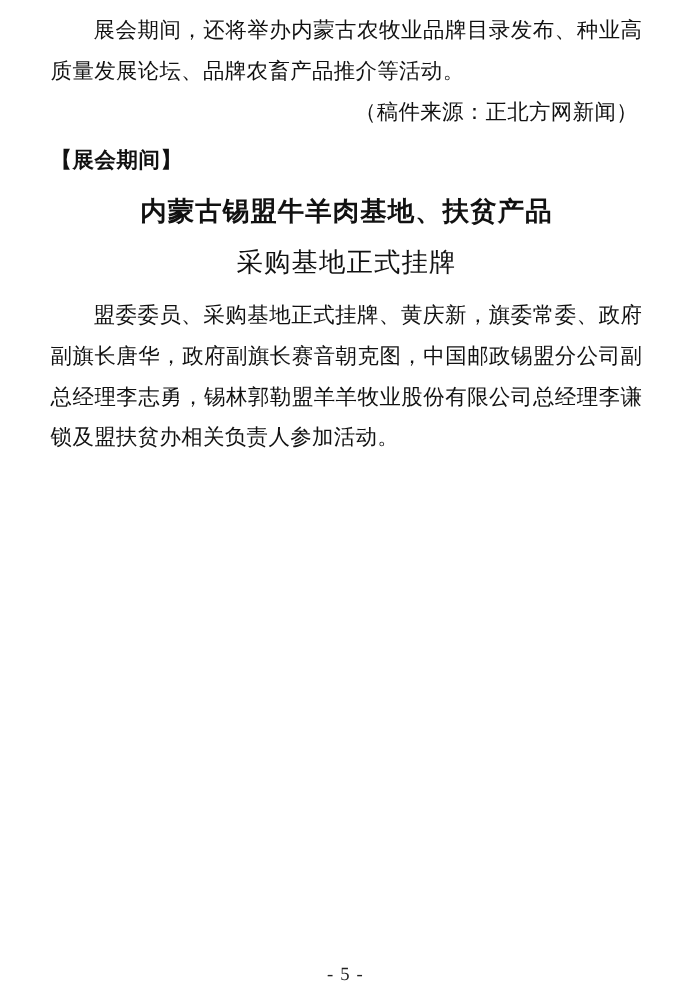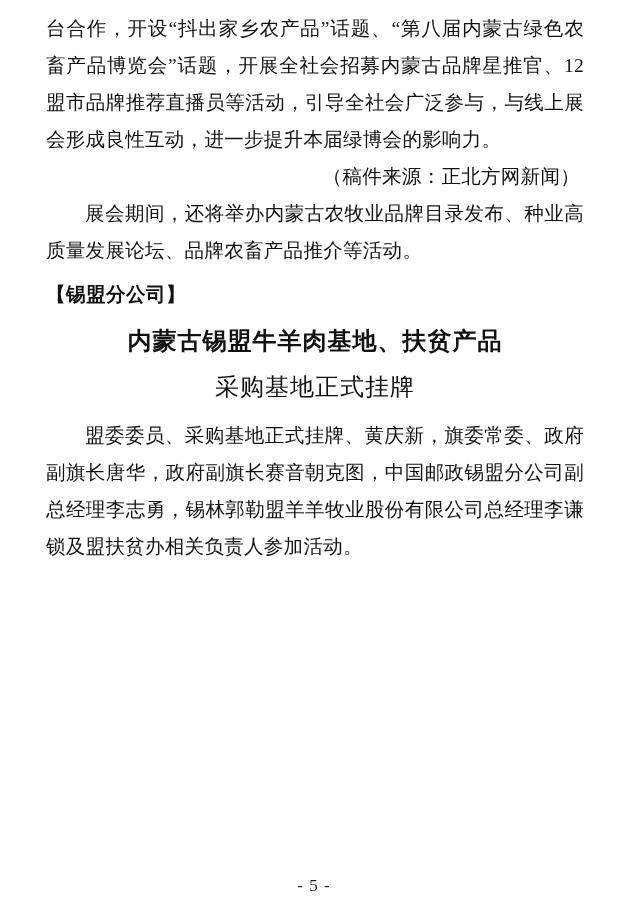--- a/index.html
+++ b/index.html
@@ -69,27 +69,26 @@
     font-family: "Liberation Serif", serif;
     color: #222;
     letter-spacing: 1px;
   }
 </style>
 </head>
 <body>
 
 <div class="page">
 
-  <p class="para">台合作，开设“抖出家乡农产品”话题、“第八届内蒙古绿色农畜产品博览会”话题，开展全社会招募内蒙古品牌星推官、12盟市品牌推荐直播员等活动，引导全社会广泛参与，与线上展会形成良性互动，进一步提升本届绿博会的影响力。</p>
+
+  <p class="para indent">展会期间，还将举办内蒙古农牧业品牌目录发布、种业高质量发展论坛、品牌农畜产品推介等活动。</p>
 
   <p class="para right">（稿件来源：正北方网新闻）</p>
 
-  <p class="para indent">展会期间，还将举办内蒙古农牧业品牌目录发布、种业高质量发展论坛、品牌农畜产品推介等活动。</p>
-
-  <p class="bracket-head">【锡盟分公司】</p>
+  <p class="bracket-head">【展会期间】</p>
 
   <h1 class="title">内蒙古锡盟牛羊肉基地、扶贫产品</h1>
   <h1 class="title-line2">采购基地正式挂牌</h1>
 
 
   <p class="para indent">盟委委员、采购基地正式挂牌、黄庆新，旗委常委、政府副旗长唐华，政府副旗长赛音朝克图，中国邮政锡盟分公司副总经理李志勇，锡林郭勒盟羊羊牧业股份有限公司总经理李谦锁及盟扶贫办相关负责人参加活动。</p>
 
 
   <div class="footer">- 5 -</div>
 

